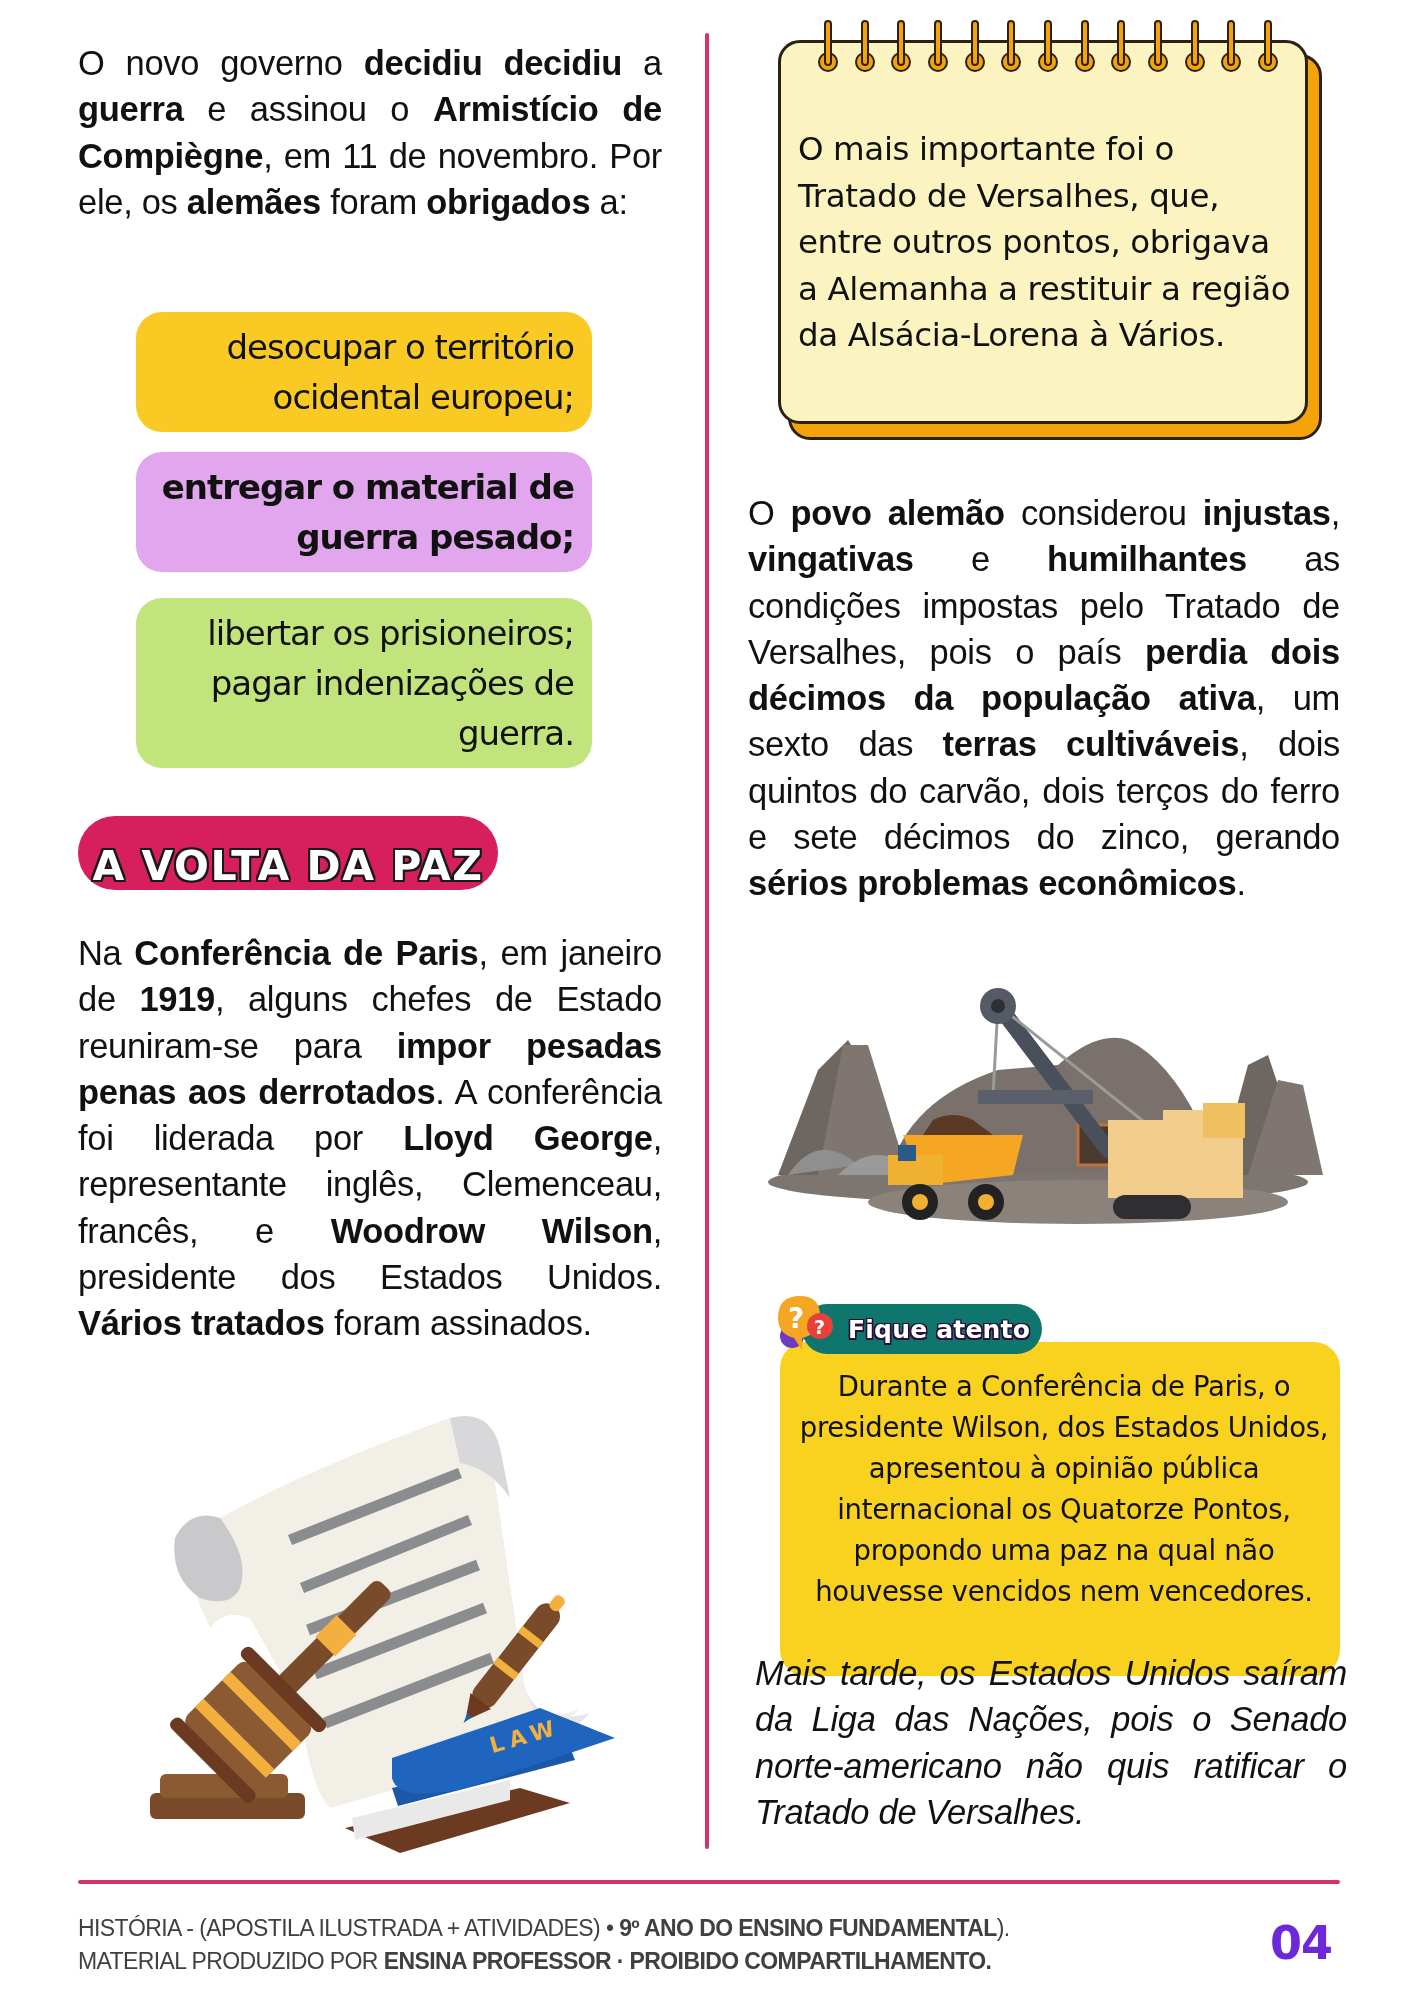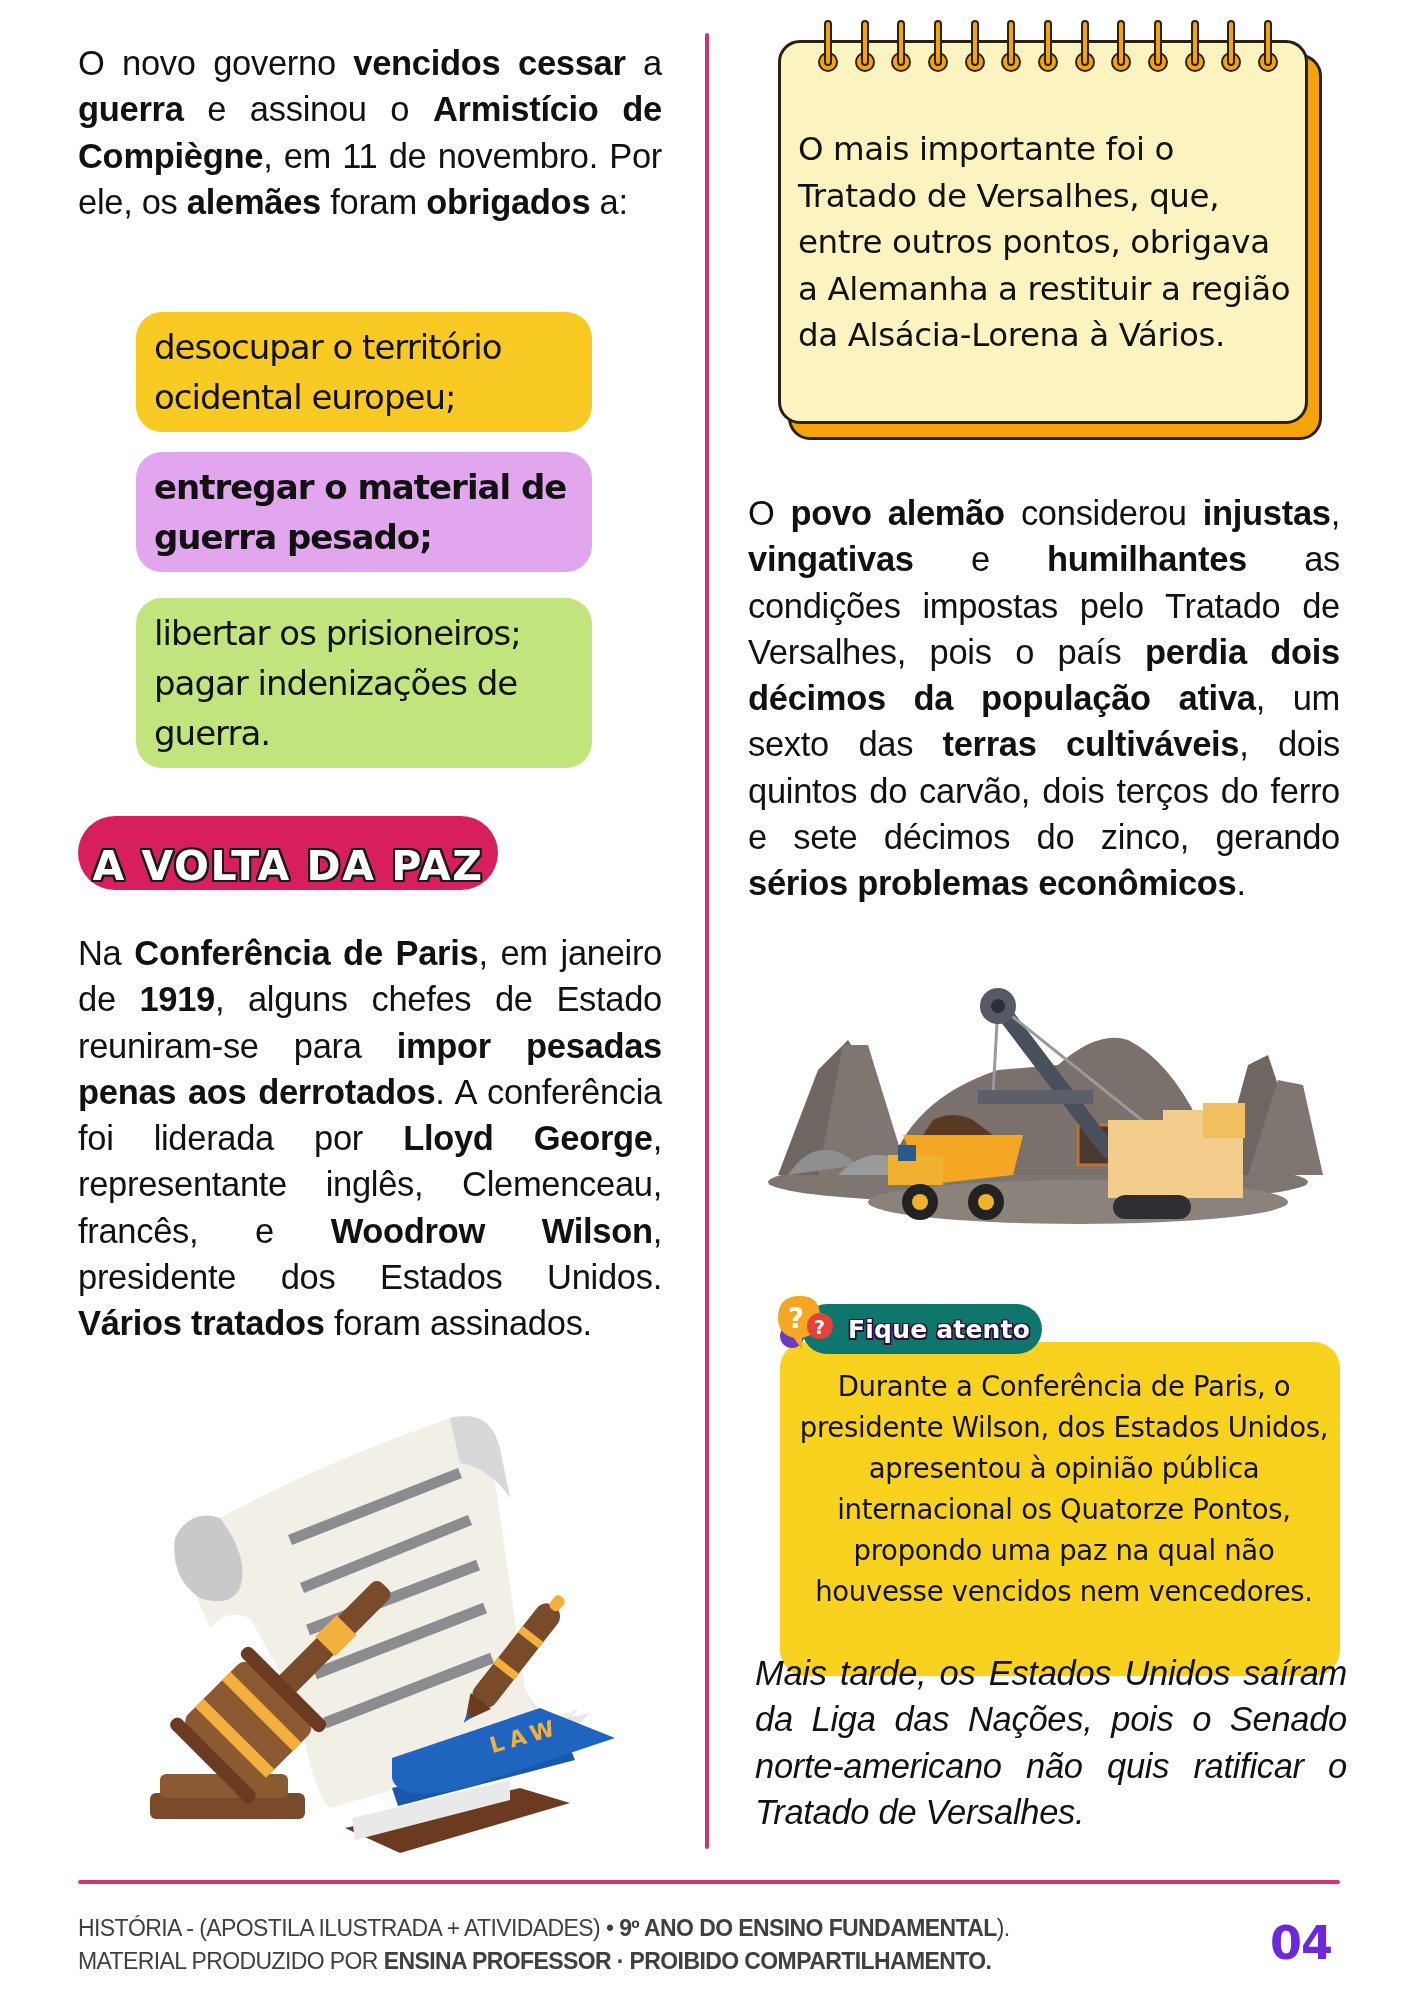--- a/index.html
+++ b/index.html
@@ -10,21 +10,21 @@
   .col-right { position: absolute; left: 748px; top: 40px; width: 592px; }
 
   .vdivider { position: absolute; left: 705px; top: 33px; width: 4px; height: 1816px; background: #d6336c; border-radius: 2px; }
   .hrule { position: absolute; left: 78px; top: 1880px; width: 1262px; height: 4px; background: #d6336c; border-radius: 2px; }
 
   .body-text { font-size: 34.5px; line-height: 46.3px; text-align: justify; text-align-last: left; letter-spacing: -0.3px; }
   .body-text b { font-weight: 700; }
 
   .p1 { position: absolute; left: 0; top: 0; width: 584px; }
 
-  .pill { position: absolute; left: 58px; width: 456px; border-radius: 26px; text-align: left; font-size: 34px; line-height: 50px; font-family: "DejaVu Sans", sans-serif; letter-spacing: -1px; color: #111; display: flex; align-items: center; justify-content: center; padding: 8px 18px; }
+  .pill { position: absolute; left: 58px; width: 456px; border-radius: 26px; text-align: right; font-size: 34px; line-height: 50px; font-family: "DejaVu Sans", sans-serif; letter-spacing: -1px; color: #111; display: flex; align-items: center; justify-content: center; padding: 8px 18px; }
   .pill-1 { top: 272px; height: 120px; background: #f9ca24; }
   .pill-2 { top: 412px; height: 120px; background: #e1a6ee; font-weight: bold; }
   .pill-3 { top: 558px; height: 170px; background: #c1e57c; }
 
   .section-heading { position: absolute; left: 0; top: 776px; width: 420px; height: 74px; background: #d81f5e; border-radius: 37px; display: flex; align-items: flex-end; justify-content: center; }
   .section-heading span { font-family: "DejaVu Sans", sans-serif; font-weight: 900; font-size: 41px; color: #fff; letter-spacing: 1.5px;
     text-shadow: -2px -2px 0 #1a1a1a, 2px -2px 0 #1a1a1a, -2px 2px 0 #1a1a1a, 2px 2px 0 #1a1a1a, 0 2px 0 #1a1a1a, 0 -2px 0 #1a1a1a, 2px 0 0 #1a1a1a, -2px 0 0 #1a1a1a; }
 
   .p2 { position: absolute; left: 0; top: 890px; width: 584px; }
 
@@ -59,21 +59,21 @@
   .footer-line { font-size: 23px; line-height: 33px; color: #404040; letter-spacing: -0.6px; white-space: nowrap; }
   .footer-line b { font-weight: 700; }
   .page-number { position: absolute; right: 8px; top: 4px; font-size: 46px; font-weight: 900; color: #6d28d9; letter-spacing: -1px; font-family: "DejaVu Sans", sans-serif; }
 </style>
 </head>
 <body>
 
 <div class="vdivider"></div>
 
 <div class="col-left">
-  <p class="body-text p1"><span>O novo governo </span><b>vencidos cessar</b><span> a </span><b>guerra</b><span> e assinou o </span><b>Armistício de Compiègne</b><span>, em 11 de novembro. Por ele, os </span><b>alemães</b><span> foram </span><b>obrigados</b><span> a:</span></p>
+  <p class="body-text p1"><span>O novo governo </span><b>decidiu decidiu</b><span> a </span><b>guerra</b><span> e assinou o </span><b>Armistício de Compiègne</b><span>, em 11 de novembro. Por ele, os </span><b>alemães</b><span> foram </span><b>obrigados</b><span> a:</span></p>
 
   <div class="pill pill-1">
     <span>desocupar o território ocidental europeu;</span>
   </div>
   <div class="pill pill-2">
     <span>entregar o material de guerra pesado;</span>
   </div>
   <div class="pill pill-3">
     <span>libertar os prisioneiros; pagar indenizações de guerra.</span>
   </div>

